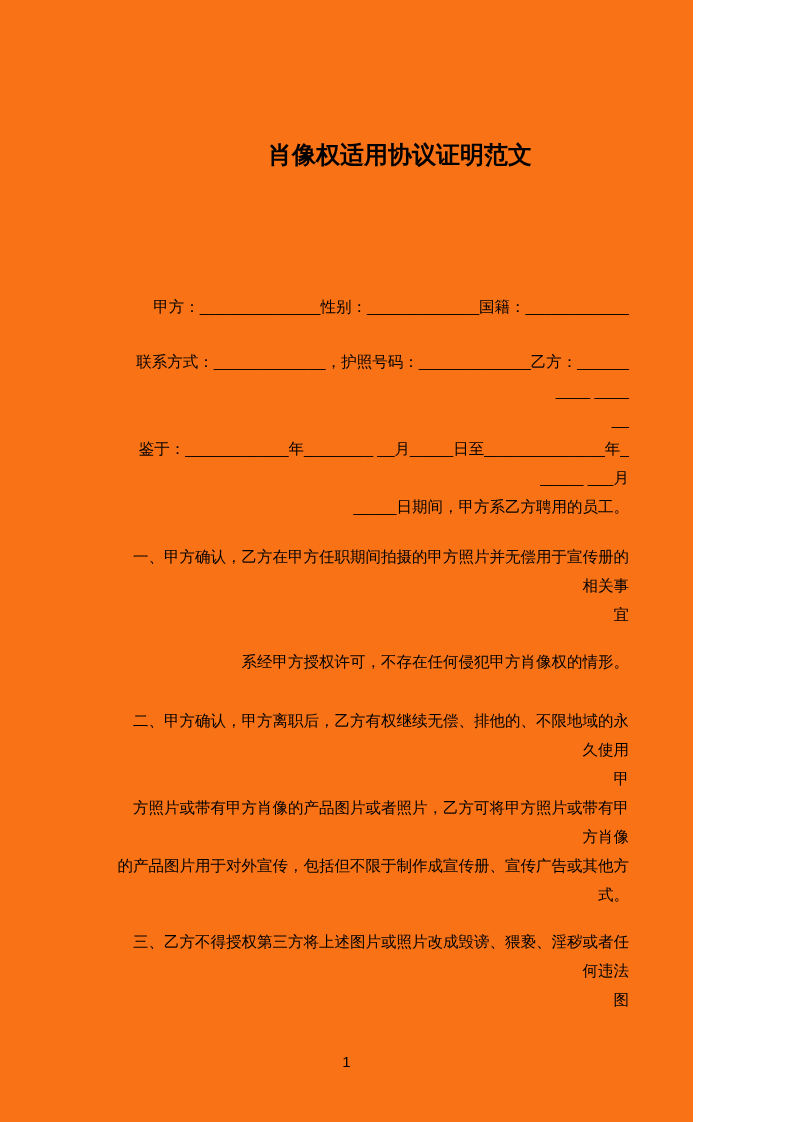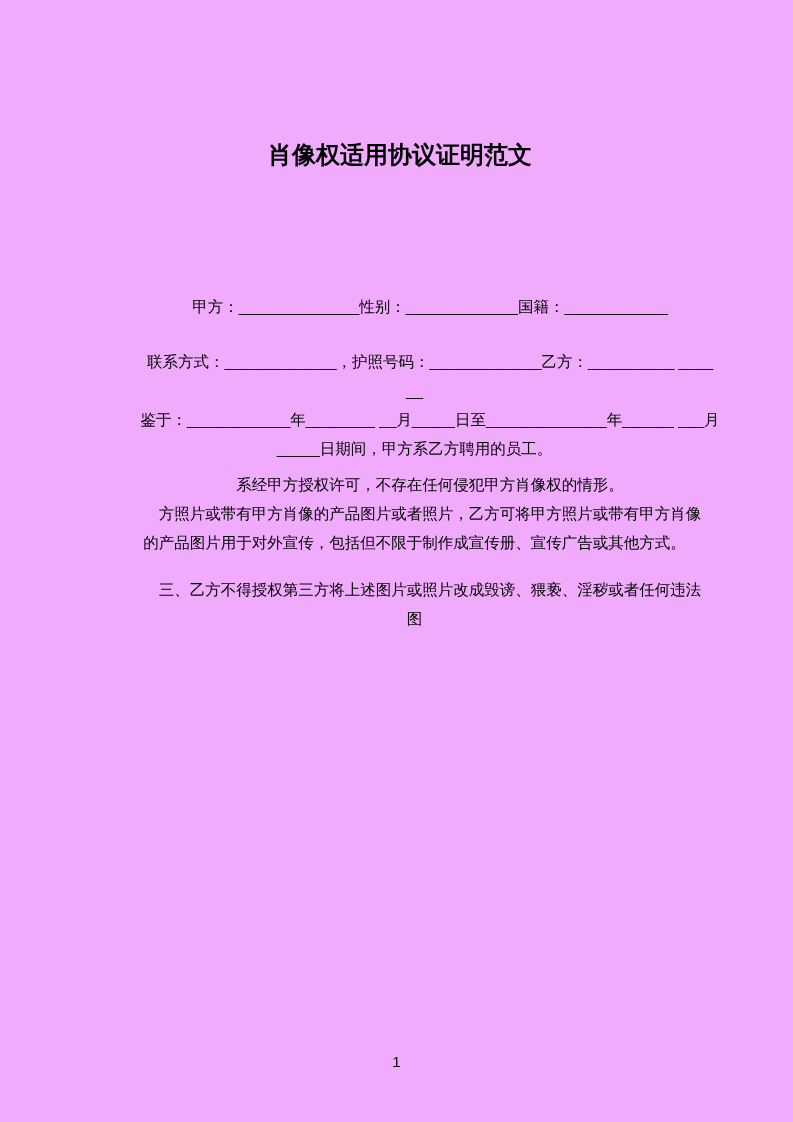--- a/index.html
+++ b/index.html
@@ -2,23 +2,23 @@
 <html lang="zh"><head>
 <meta charset="utf-8">
 <style>
   html, body {
     margin: 0;
     padding: 0;
     background: #ffffff;
   }
   .page {
     position: relative;
-    width: 793px;
+    width: 693px;
     height: 1122px;
-    background: #f0abfc;
+    background: #f97316;
     overflow: hidden;
     box-sizing: border-box;
     padding: 140px 64px 0 100px; 
     font-family: "Liberation Sans", "DejaVu Sans", sans-serif;
     color: #000000;
   }
   .doc-title {
     margin: 0;
     font-size: 24px;
     font-weight: 700;
@@ -29,29 +29,29 @@
     white-space: nowrap;
   }
   .para {
     margin: 0;
     max-width: 640px;
     font-size: 15.5px;
     line-height: 29px;
     text-indent: 2em;        
     white-space: pre-wrap;   
     word-break: break-all;
-    text-align: center;
+    text-align: right;
     font-weight: 400;
   }
   .p0 { margin-top: 122px; }
   .p1 { margin-top: 26px; }
   .p2 { }
   .p3 { margin-top: 20px; }
   .p4 { margin-top: 21px; }
-  .p5 { margin-top: 7px; }
+  .p5 { margin-top: 18px; }
   .p6 { margin-top: 30px; }
   .p7 { margin-top: 0; }
   .p8 { margin-top: 18px; }
   .page-number {
     position: absolute;
     left: 0;
     right: 0;
     top: 1052px;
     text-align: center;
     font-size: 15px;
@@ -68,23 +68,27 @@
 
   <p class="para p0">甲方：______________性别：_____________国籍：____________</p>
 
   <p class="para p1">联系方式：_____________，护照号码：_____________乙方：__________ ____
 __</p>
 
   <p class="para p2">鉴于：____________年________ __月_____日至______________年______ ___月
 _____日期间，甲方系乙方聘用的员工。</p>
 
 
+  <p class="para p4">一、甲方确认，乙方在甲方任职期间拍摄的甲方照片并无偿用于宣传册的相关事
+宜</p>
 
   <p class="para p5">系经甲方授权许可，不存在任何侵犯甲方肖像权的情形。</p>
 
+  <p class="para p6">二、甲方确认，甲方离职后，乙方有权继续无偿、排他的、不限地域的永久使用
+甲</p>
 
   <p class="para p7">方照片或带有甲方肖像的产品图片或者照片，乙方可将甲方照片或带有甲方肖像
 的产品图片用于对外宣传，包括但不限于制作成宣传册、宣传广告或其他方式。</p>
 
   <p class="para p8">三、乙方不得授权第三方将上述图片或照片改成毁谤、猥亵、淫秽或者任何违法
 图</p>
 
   <div class="page-number">1</div>
 
 </div>

